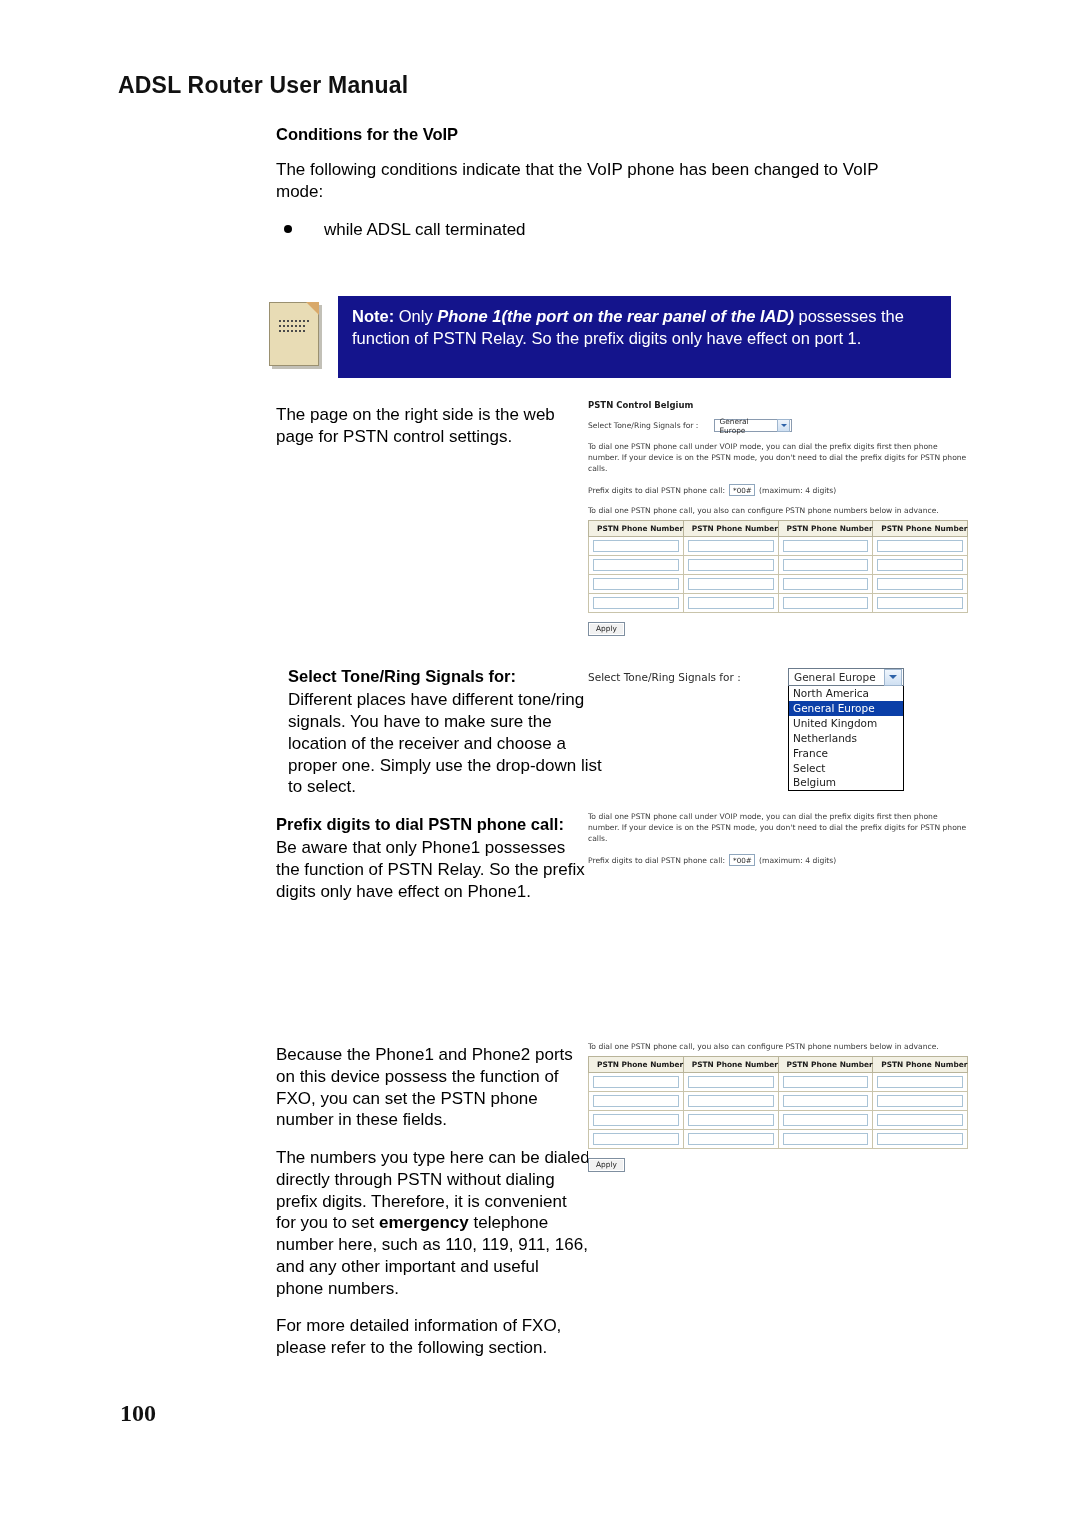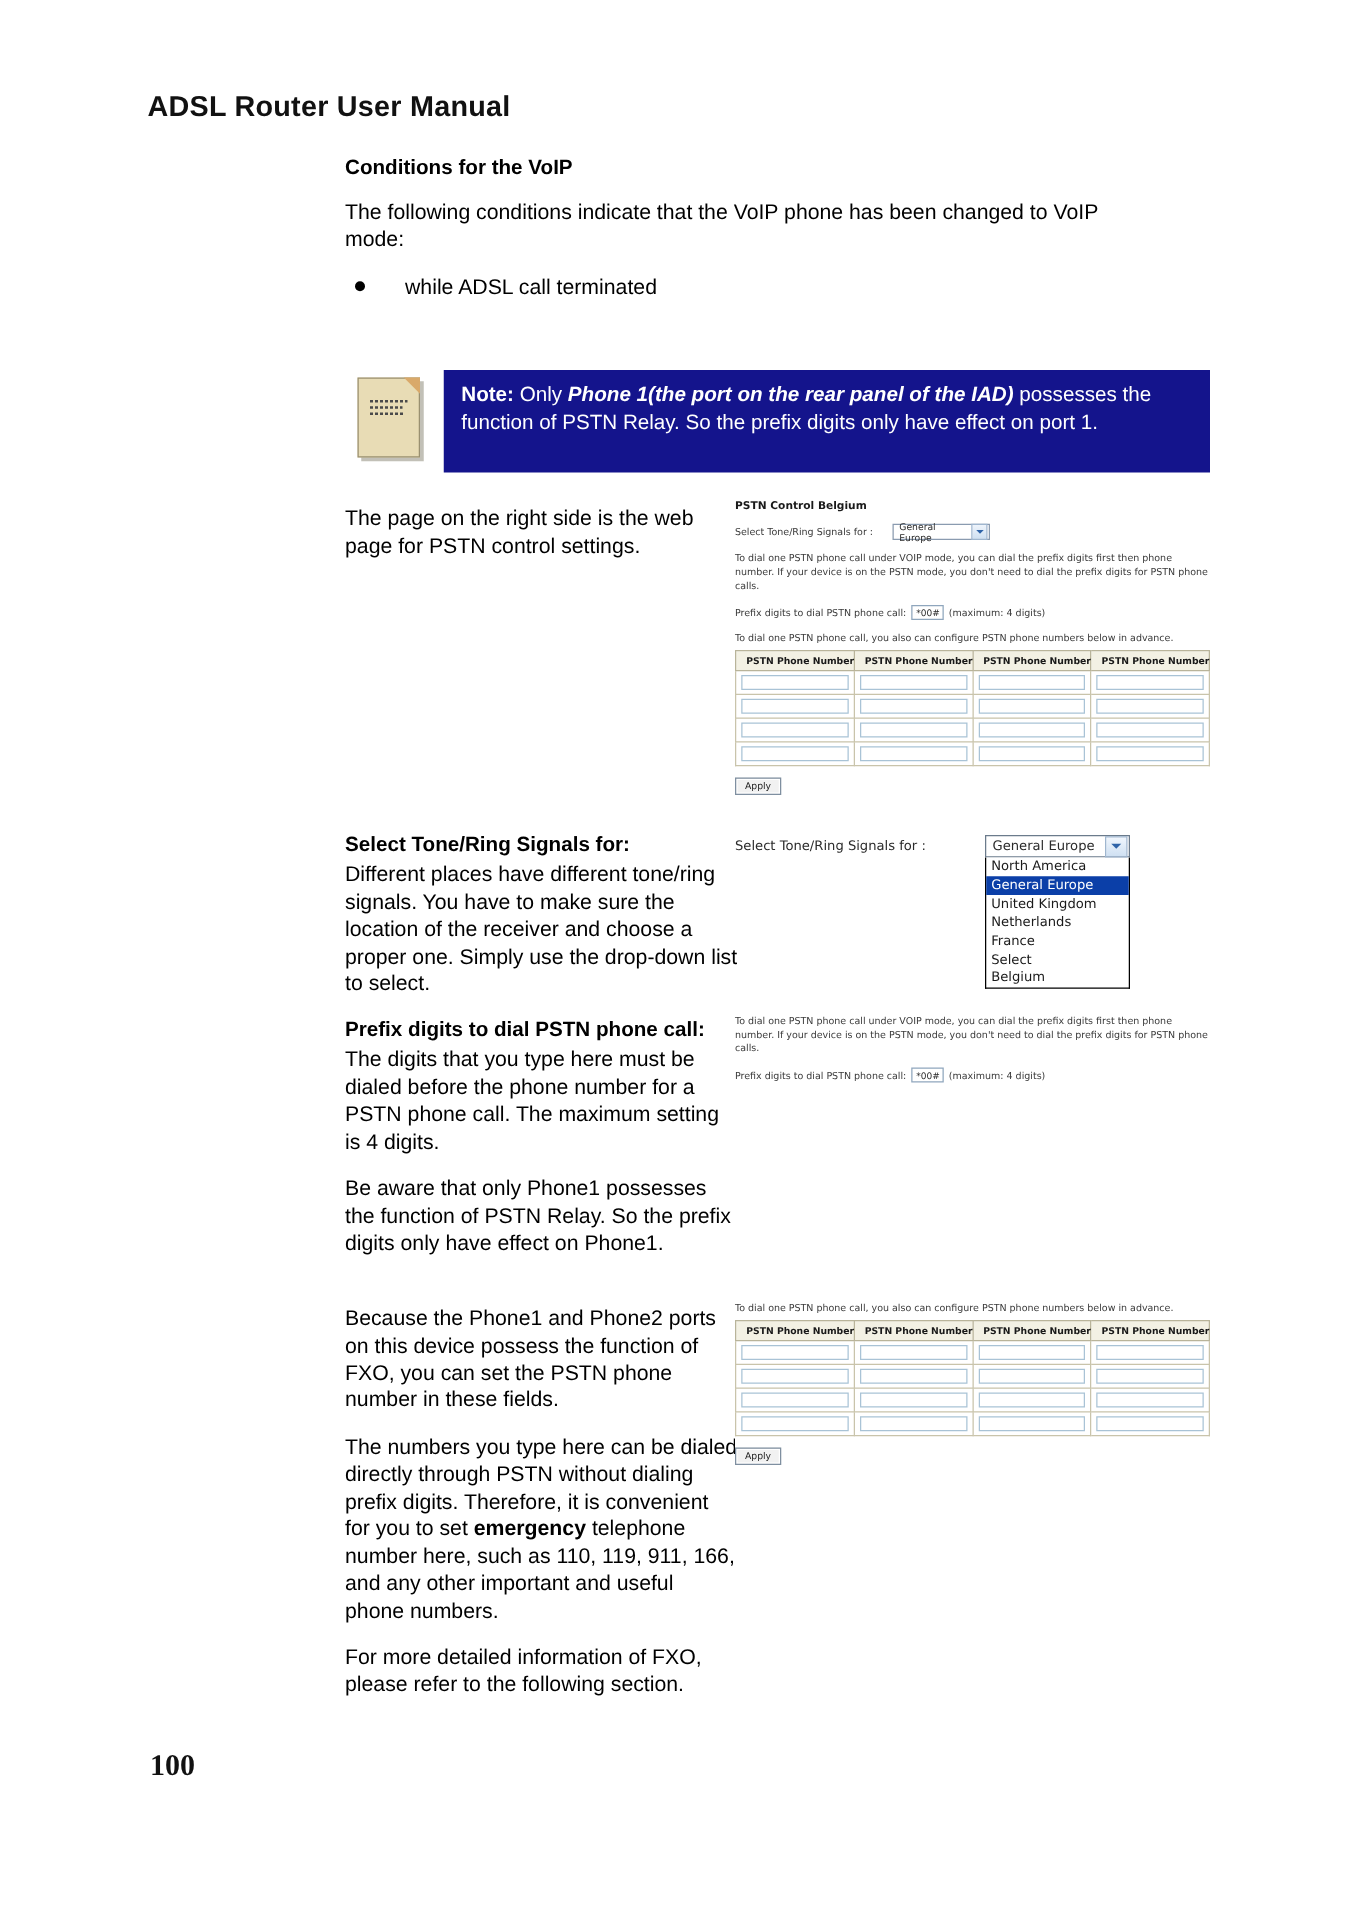--- a/index.html
+++ b/index.html
@@ -71,21 +71,21 @@
     top: 6px;
     width: 8px;
     height: 8px;
     background: #000;
     border-radius: 50%;
   }
 
   
   .note-wrap {
     position: absolute;
-    left: 282px;
+    left: 265px;
     top: 296px;
     width: 686px;
     height: 82px;
   }
   .note-icon {
     position: absolute;
     left: 0;
     top: 2px;
     width: 62px;
     height: 74px;
@@ -377,28 +377,27 @@
   </div>
   <div class="note-box">
     <b>Note:</b><span> Only </span><i>Phone 1(the port on the rear panel of the IAD)</i><span> possesses the function of PSTN Relay. So the prefix digits only have effect on port 1.</span>
   </div>
 </div>
 
 <div style="position:absolute;left:276px;top:404px;width:314px;">
   <p class="body">The page on the right side is the web page for PSTN control settings.</p>
 </div>
 
-<div style="position:absolute;left:276px;top:666px;width:314px;">
+<div style="position:absolute;left:288px;top:666px;width:314px;">
   <h3 class="sub" style="margin-bottom:2px;">Select Tone/Ring Signals for:</h3>
   <p class="body">Different places have different tone/ring signals. You have to make sure the location of the receiver and choose a proper one. Simply use the drop-down list to select.</p>
 </div>
 
 <div style="position:absolute;left:276px;top:814px;width:314px;">
   <h3 class="sub" style="margin-bottom:2px;">Prefix digits to dial PSTN phone call:</h3>
-  <p class="body">The digits that you type here must be dialed before the phone number for a PSTN phone call. The maximum setting is 4 digits.</p>
   <p class="body">Be aware that only Phone1 possesses the function of PSTN Relay. So the prefix digits only have effect on Phone1.</p>
 </div>
 
 <div style="position:absolute;left:276px;top:1044px;width:314px;">
   <p class="body">Because the Phone1 and Phone2 ports on this device possess the function of FXO, you can set the PSTN phone number in these fields.</p>
   <p class="body"><span>The numbers you type here can be dialed directly through PSTN without dialing prefix digits. Therefore, it is convenient for you to set </span><b>emergency</b><span> telephone number here, such as 110, 119, 911, 166, and any other important and useful phone numbers.</span></p>
   <p class="body">For more detailed information of FXO, please refer to the following section.</p>
 </div>
 
 <div class="right-col shot">

